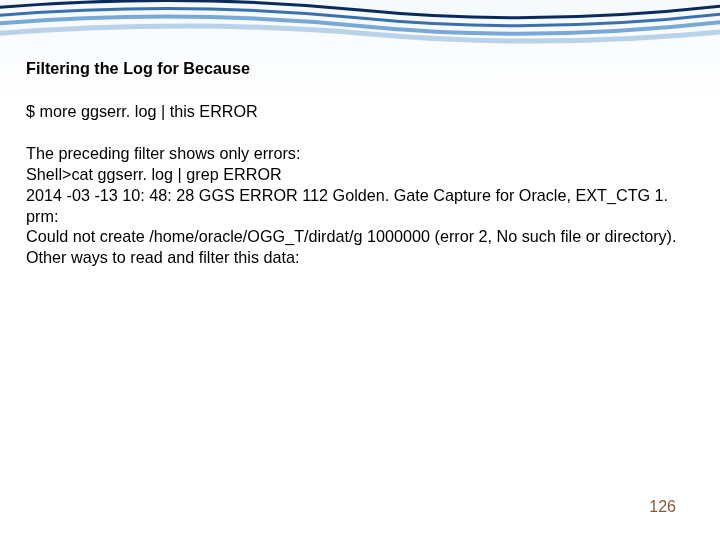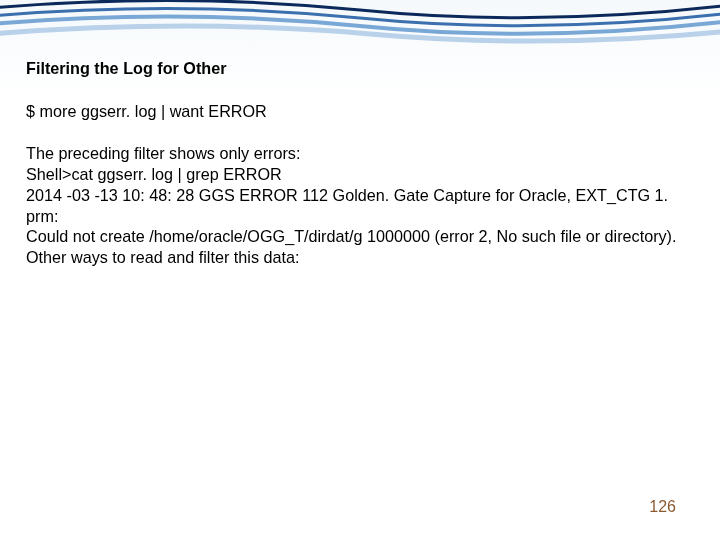--- a/index.html
+++ b/index.html
@@ -58,20 +58,20 @@
 <div class="slide">
 
   <svg class="banner" viewBox="0 0 720 60" preserveAspectRatio="none">
     <path d="M -10 8 Q 180 -8 360 10 T 740 4" fill="none" stroke="#0b2a5b" stroke-width="3"></path>
     <path d="M -10 16 Q 180 0 360 18 T 740 12" fill="none" stroke="#3b6fae" stroke-width="3"></path>
     <path d="M -10 24 Q 180 8 360 26 T 740 20" fill="none" stroke="#7aa8d6" stroke-width="4"></path>
     <path d="M -10 34 Q 190 18 370 34 T 740 30" fill="none" stroke="#b9d2ea" stroke-width="5"></path>
   </svg>
 
   <div class="content">
-    <div class="heading">Filtering the Log for Other</div>
-    <div class="cmd">$ more ggserr. log | want ERROR</div>
+    <div class="heading">Filtering the Log for Because</div>
+    <div class="cmd">$ more ggserr. log | this ERROR</div>
     <div class="para" id="output-block">The preceding filter shows only errors:<br>Shell&gt;cat ggserr. log | grep ERROR<br>2014 -03 -13 10: 48: 28 GGS ERROR 112 Golden. Gate Capture for Oracle, EXT_CTG 1. prm:<br>Could not create /home/oracle/OGG_T/dirdat/g 1000000 (error 2, No such file or directory).<br>Other ways to read and filter this data:</div>
   </div>
 
   <div class="page-num">126</div>
 
 </div>
 
 </body></html>

